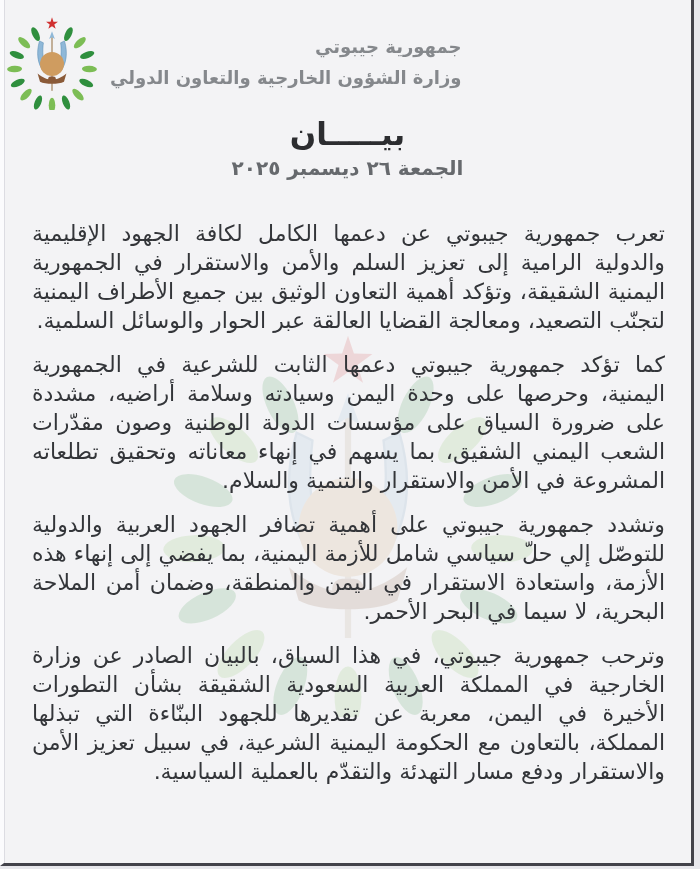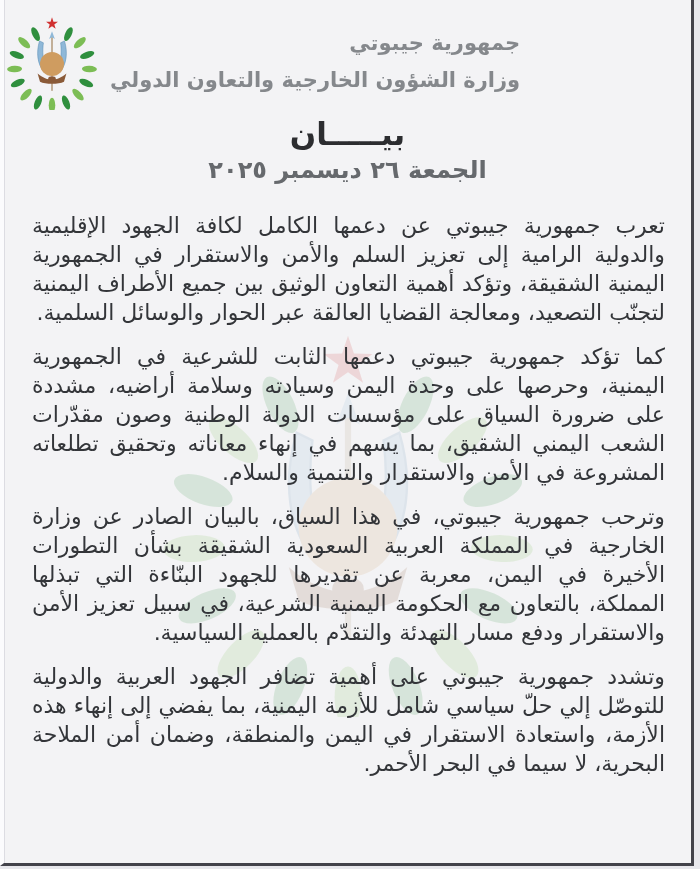--- a/index.html
+++ b/index.html
@@ -27,38 +27,38 @@
     align-items:center;
     gap:10px;
     padding:14px 12px 0 0;
     direction:rtl;
   }
   .emblem{width:96px;height:96px;flex:0 0 auto;}
   .header-text{
     text-align:right;
     color:#85888c;
     font-weight:bold;
-    font-size:21px;
+    font-size:18px;
     line-height:1.75;
     direction:rtl;
   }
   .statement-title{
     margin:6px 0 4px 0;
     text-align:center;
     font-size:31px;
     font-weight:bold;
     color:#2c2d30;
     direction:rtl;
   }
   .statement-date{
     text-align:center;
-    font-size:24px;
+    font-size:20px;
     font-weight:bold;
     color:#66696d;
-    margin:0 0 12px 0;
+    margin:0 0 24px 0;
     direction:rtl;
   }
   .watermark{
     position:absolute;
     top:322px;left:50%;
     transform:translateX(-50%);
     width:395px;height:395px;
     opacity:0.14;
     z-index:0;
     pointer-events:none;
@@ -140,18 +140,18 @@
 
     <div class="watermark">
       <svg viewBox="0 0 100 100">
         <use href="#emblem-art"></use>
       </svg>
     </div>
 
     <main class="body-text">
       <p>تعرب جمهورية جيبوتي عن دعمها الكامل لكافة الجهود الإقليمية والدولية الرامية إلى تعزيز السلم والأمن والاستقرار في الجمهورية اليمنية الشقيقة، وتؤكد أهمية التعاون الوثيق بين جميع الأطراف اليمنية لتجنّب التصعيد، ومعالجة القضايا العالقة عبر الحوار والوسائل السلمية.</p>
       <p>كما تؤكد جمهورية جيبوتي دعمها الثابت للشرعية في الجمهورية اليمنية، وحرصها على وحدة اليمن وسيادته وسلامة أراضيه، مشددة على ضرورة السياق على مؤسسات الدولة الوطنية وصون مقدّرات الشعب اليمني الشقيق، بما يسهم في إنهاء معاناته وتحقيق تطلعاته المشروعة في الأمن والاستقرار والتنمية والسلام.</p>
+      <p>وتشدد جمهورية جيبوتي على أهمية تضافر الجهود العربية والدولية للتوصّل إلي حلّ سياسي شامل للأزمة اليمنية، بما يفضي إلى إنهاء هذه الأزمة، واستعادة الاستقرار في اليمن والمنطقة، وضمان أمن الملاحة البحرية، لا سيما في البحر الأحمر.</p>
       <p>وترحب جمهورية جيبوتي، في هذا السياق، بالبيان الصادر عن وزارة الخارجية في المملكة العربية السعودية الشقيقة بشأن التطورات الأخيرة في اليمن، معربة عن تقديرها للجهود البنّاءة التي تبذلها المملكة، بالتعاون مع الحكومة اليمنية الشرعية، في سبيل تعزيز الأمن والاستقرار ودفع مسار التهدئة والتقدّم بالعملية السياسية.</p>
-      <p>وتشدد جمهورية جيبوتي على أهمية تضافر الجهود العربية والدولية للتوصّل إلي حلّ سياسي شامل للأزمة اليمنية، بما يفضي إلى إنهاء هذه الأزمة، واستعادة الاستقرار في اليمن والمنطقة، وضمان أمن الملاحة البحرية، لا سيما في البحر الأحمر.</p>
     </main>
 
   </div>
 </div>
 
 </body></html>

